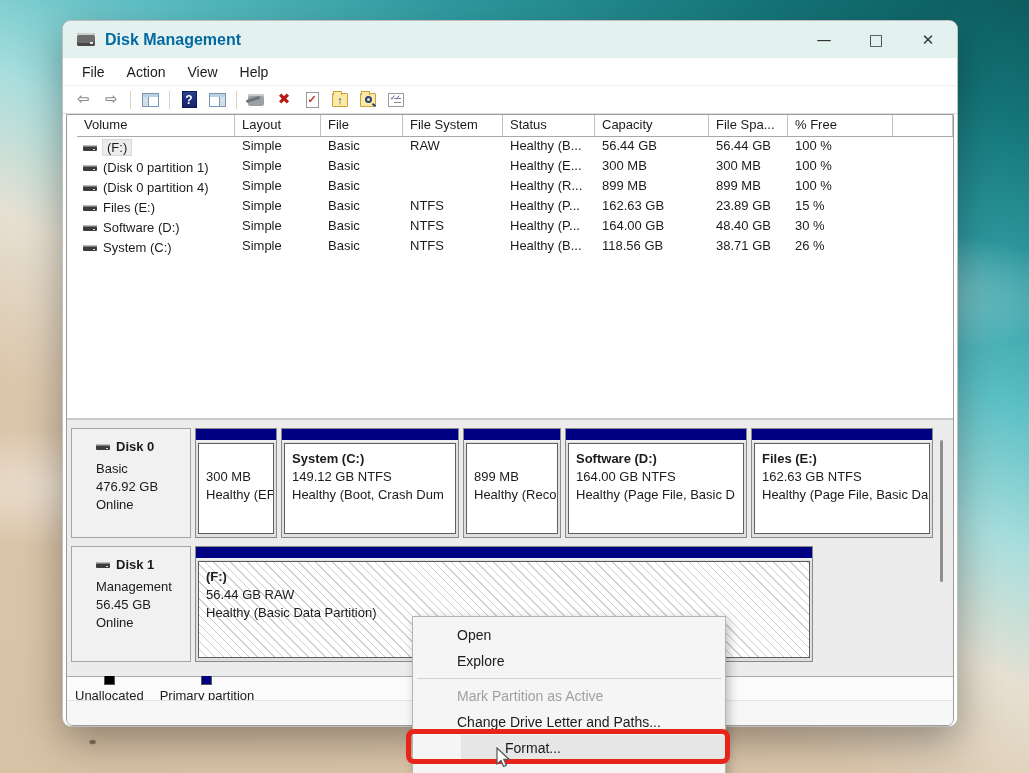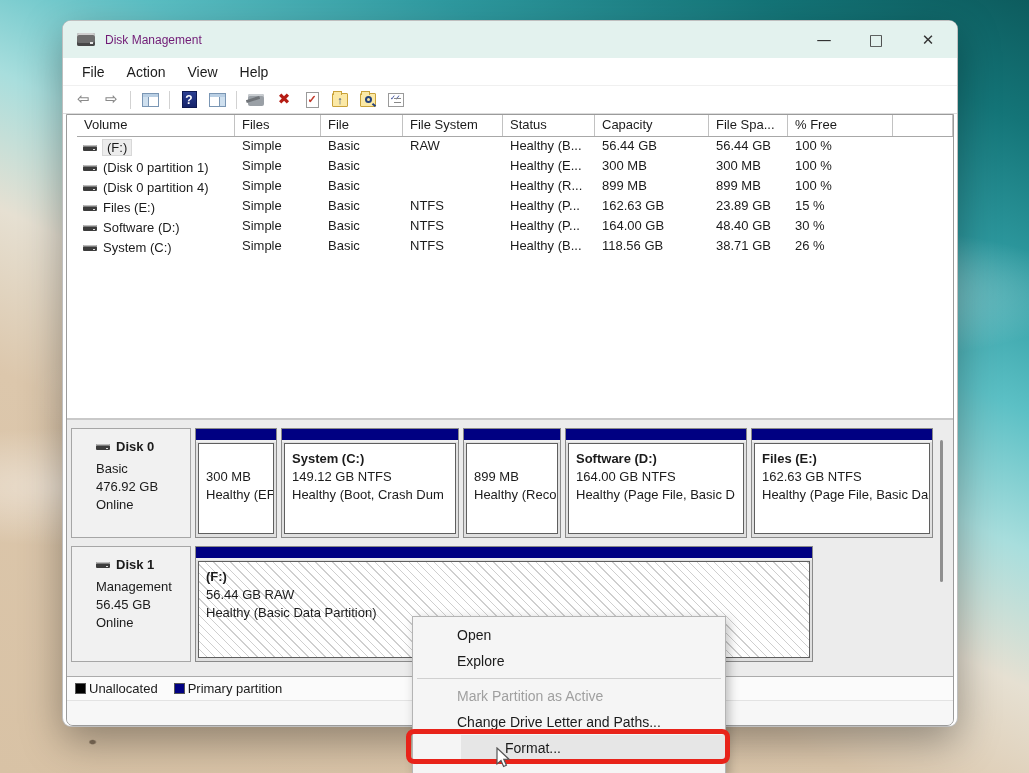--- a/index.html
+++ b/index.html
@@ -19,21 +19,21 @@
 
   
   .window { position:absolute; left:62px; top:20px; width:896px; height:707px;
     background:#fff; border-radius:9px; box-shadow:0 14px 40px rgba(0,0,0,.35);
     display:flex; flex-direction:column; overflow:hidden; border:1px solid rgba(0,0,0,.25); }
 
   .titlebar { height:37px; background:#e3f2ee; display:flex; align-items:center; padding:0 14px; flex:none; }
   .app-ico { width:18px; height:13px; background:#6d6d6d; border-radius:2px; position:relative; margin-right:10px; flex:none;
     box-shadow:inset 0 2px 0 #cfcfcf, inset 0 -3px 0 #474747; }
   .app-ico::after { content:""; position:absolute; right:2px; bottom:2px; width:3px; height:2px; background:#e6e6e6; }
-  .titlebar .title { font-size:12px; color:#701a75; }
+  .titlebar .title { font-size:16px; color:#0369a1;font-weight:bold; }
   .win-controls { margin-left:auto; display:flex; align-items:center; gap:22px; }
   .win-btn { background:none; border:none; font-size:15px; color:#333; width:30px; height:28px; cursor:default;
     font-family:"DejaVu Sans", sans-serif; line-height:28px; }
 
   .menubar { height:28px; background:#fff; display:flex; align-items:center; padding:0 8px; flex:none; border-bottom:1px solid #f0f0f0; }
   .menu-item { font-size:14px; color:#1b1b1b; padding:3px 11px; }
 
   .toolbar { height:28px; background:#fff; border-bottom:1px solid #dcdcdc; display:flex; align-items:center; padding:0 8px; gap:4px; flex:none; }
   .tb-btn { width:24px; height:22px; border:none; background:none; display:flex; align-items:center; justify-content:center; }
   .tb-sep { width:1px; height:18px; background:#d2d2d2; margin:0 3px; }
@@ -79,21 +79,21 @@
   .part-cell { display:flex; flex-direction:column; border:1px solid #8a8a8a; background:#e0e0e0; }
   .part-bar { height:13px; background:#000082; border-bottom:2px solid #efefef; flex:none; }
   .part-box { flex:1; margin:1px 2px 3px 2px; background:#fff; border:1px solid #5f5f5f; padding:6px 2px 0 7px; overflow:hidden; }
   .part-box.hatched { background:#fff; background-image:repeating-linear-gradient(45deg, transparent 0 5px, #cfcfcf 5px 6px); }
   .pt-title { font-size:13px; font-weight:bold; color:#1b1b1b; white-space:nowrap; line-height:18px; min-height:18px; }
   .pt-line { font-size:13px; color:#1b1b1b; white-space:nowrap; line-height:18px; }
   .vscroll { position:absolute; right:7px; top:8px; width:9px; height:240px; }
   .vscroll .thumb { position:absolute; left:3px; top:12px; width:3px; height:142px; background:#8f8f8f; border-radius:2px; }
 
   .legendbar { height:24px; background:#fbfbfb; border-top:1px solid #ababab; display:flex; align-items:center; padding:0 8px; gap:16px; flex:none; }
-  .legend-item { display:flex; align-items:center; gap:3px; font-size:13px; color:#1b1b1b; }
+  .legend-item { display:flex; align-items:center; gap:3px; font-size:13px; color:#1b1b1b;flex-direction:column; }
   .legend-swatch { width:11px; height:11px; border:1px solid #555; }
   .bottomstrip { flex:1; background:#f7f7f7; border-top:1px solid #e3e3e3; }
 
   
   .context-menu { position:absolute; left:412px; top:616px; width:314px; height:160px; background:#f5f5f5;
     border:1px solid #b4b4b4; box-shadow:3px 3px 10px rgba(0,0,0,.25); padding-top:5px; z-index:20; }
   .cm-item { height:26px; line-height:26px; padding-left:44px; font-size:14px; color:#1b1b1b; white-space:nowrap; }
   .cm-item.disabled { color:#a0a0a0; }
   .cm-item.highlight { background:#e6e6e6;margin-left:48px; }
   .cm-sep { height:1px; background:#d0d0d0; margin:4px 4px; }
@@ -170,21 +170,21 @@
         <button class="tb-btn">
           <div class="checklist-ico"></div>
         </button>
       </div>
 
     <div class="client">
 
       <div class="listpane">
         <div class="vt-grid vt-head" id="vt-header">
             <div class="hc">Volume</div>
-            <div class="hc">Files</div>
+            <div class="hc">Layout</div>
             <div class="hc">File</div>
             <div class="hc">File System</div>
             <div class="hc">Status</div>
             <div class="hc">Capacity</div>
             <div class="hc">File Spa...</div>
             <div class="hc">% Free</div>
             <div class="hc"></div>
           </div>
         <div id="vt-rows">
             <div class="vt-grid vt-row">

